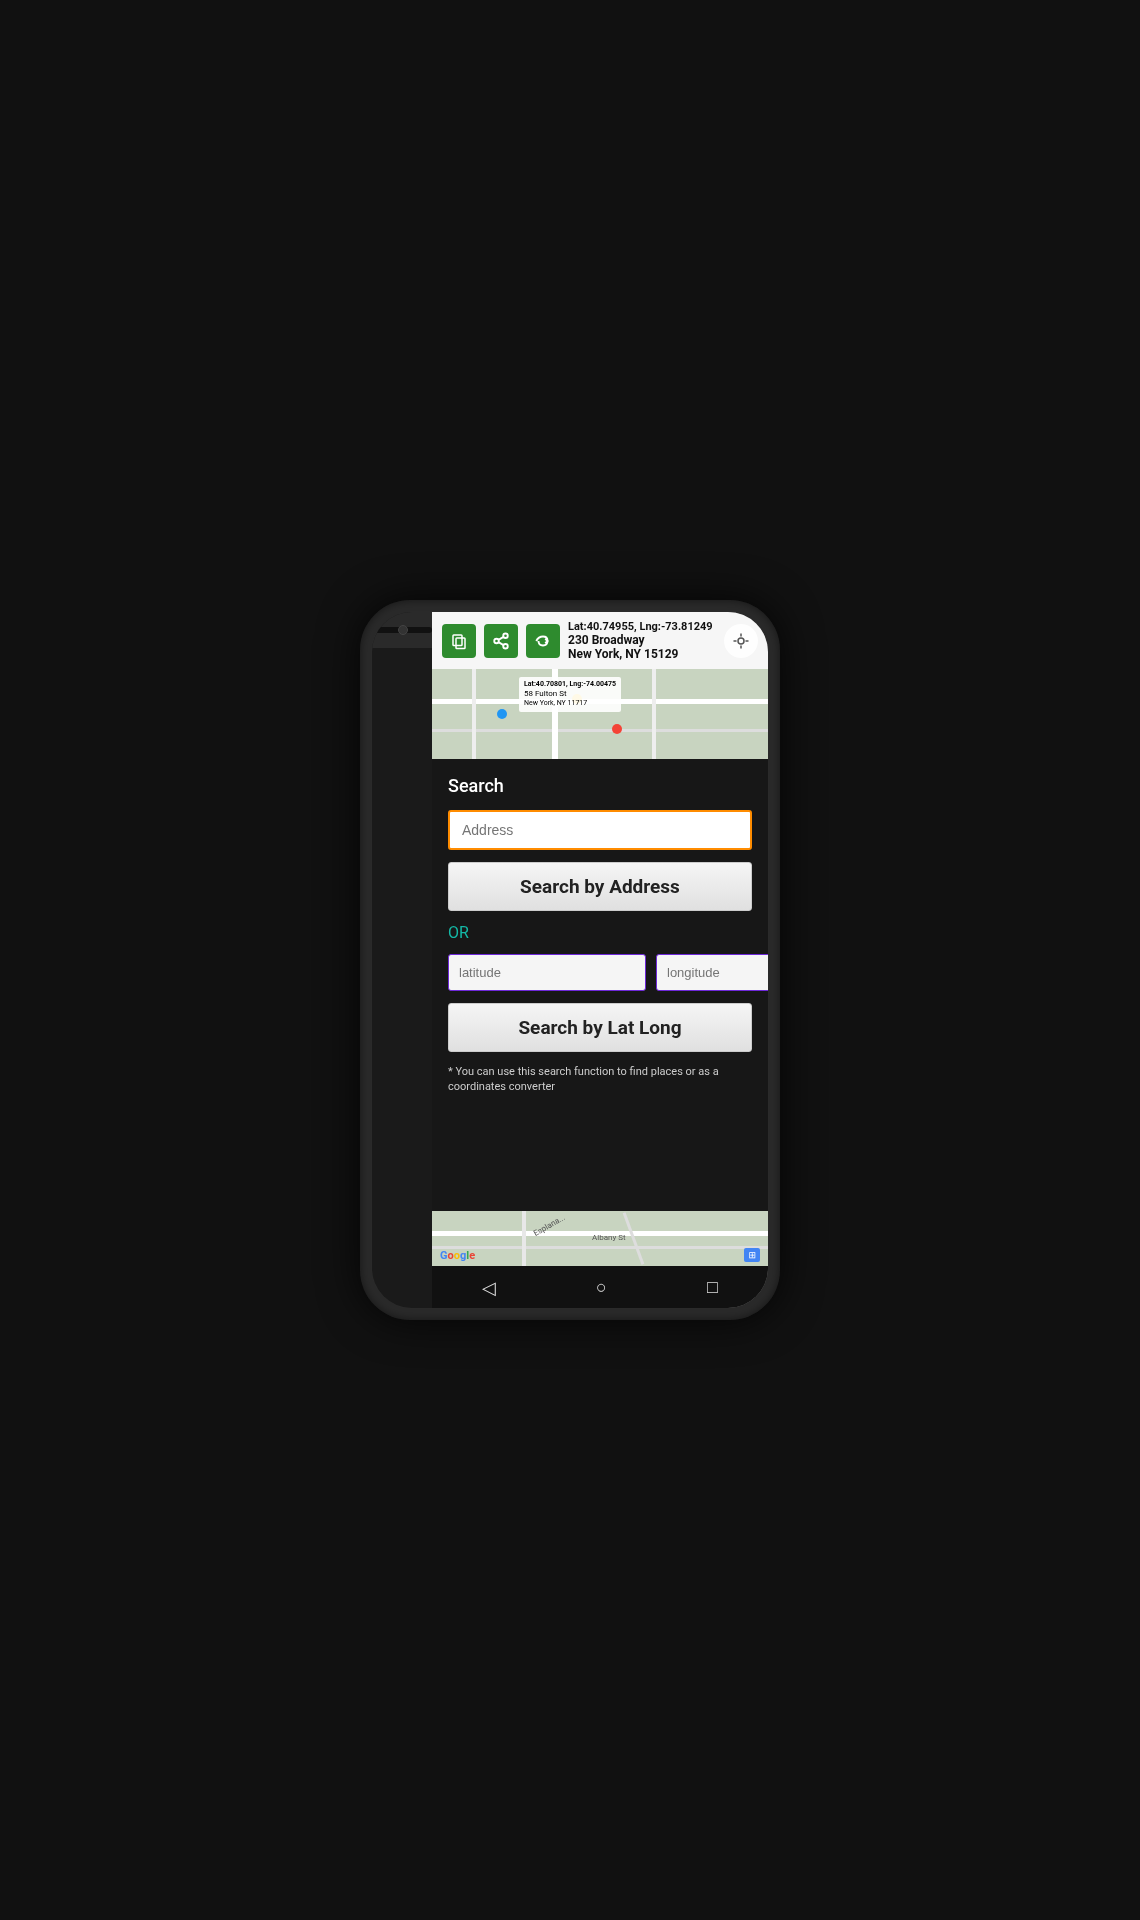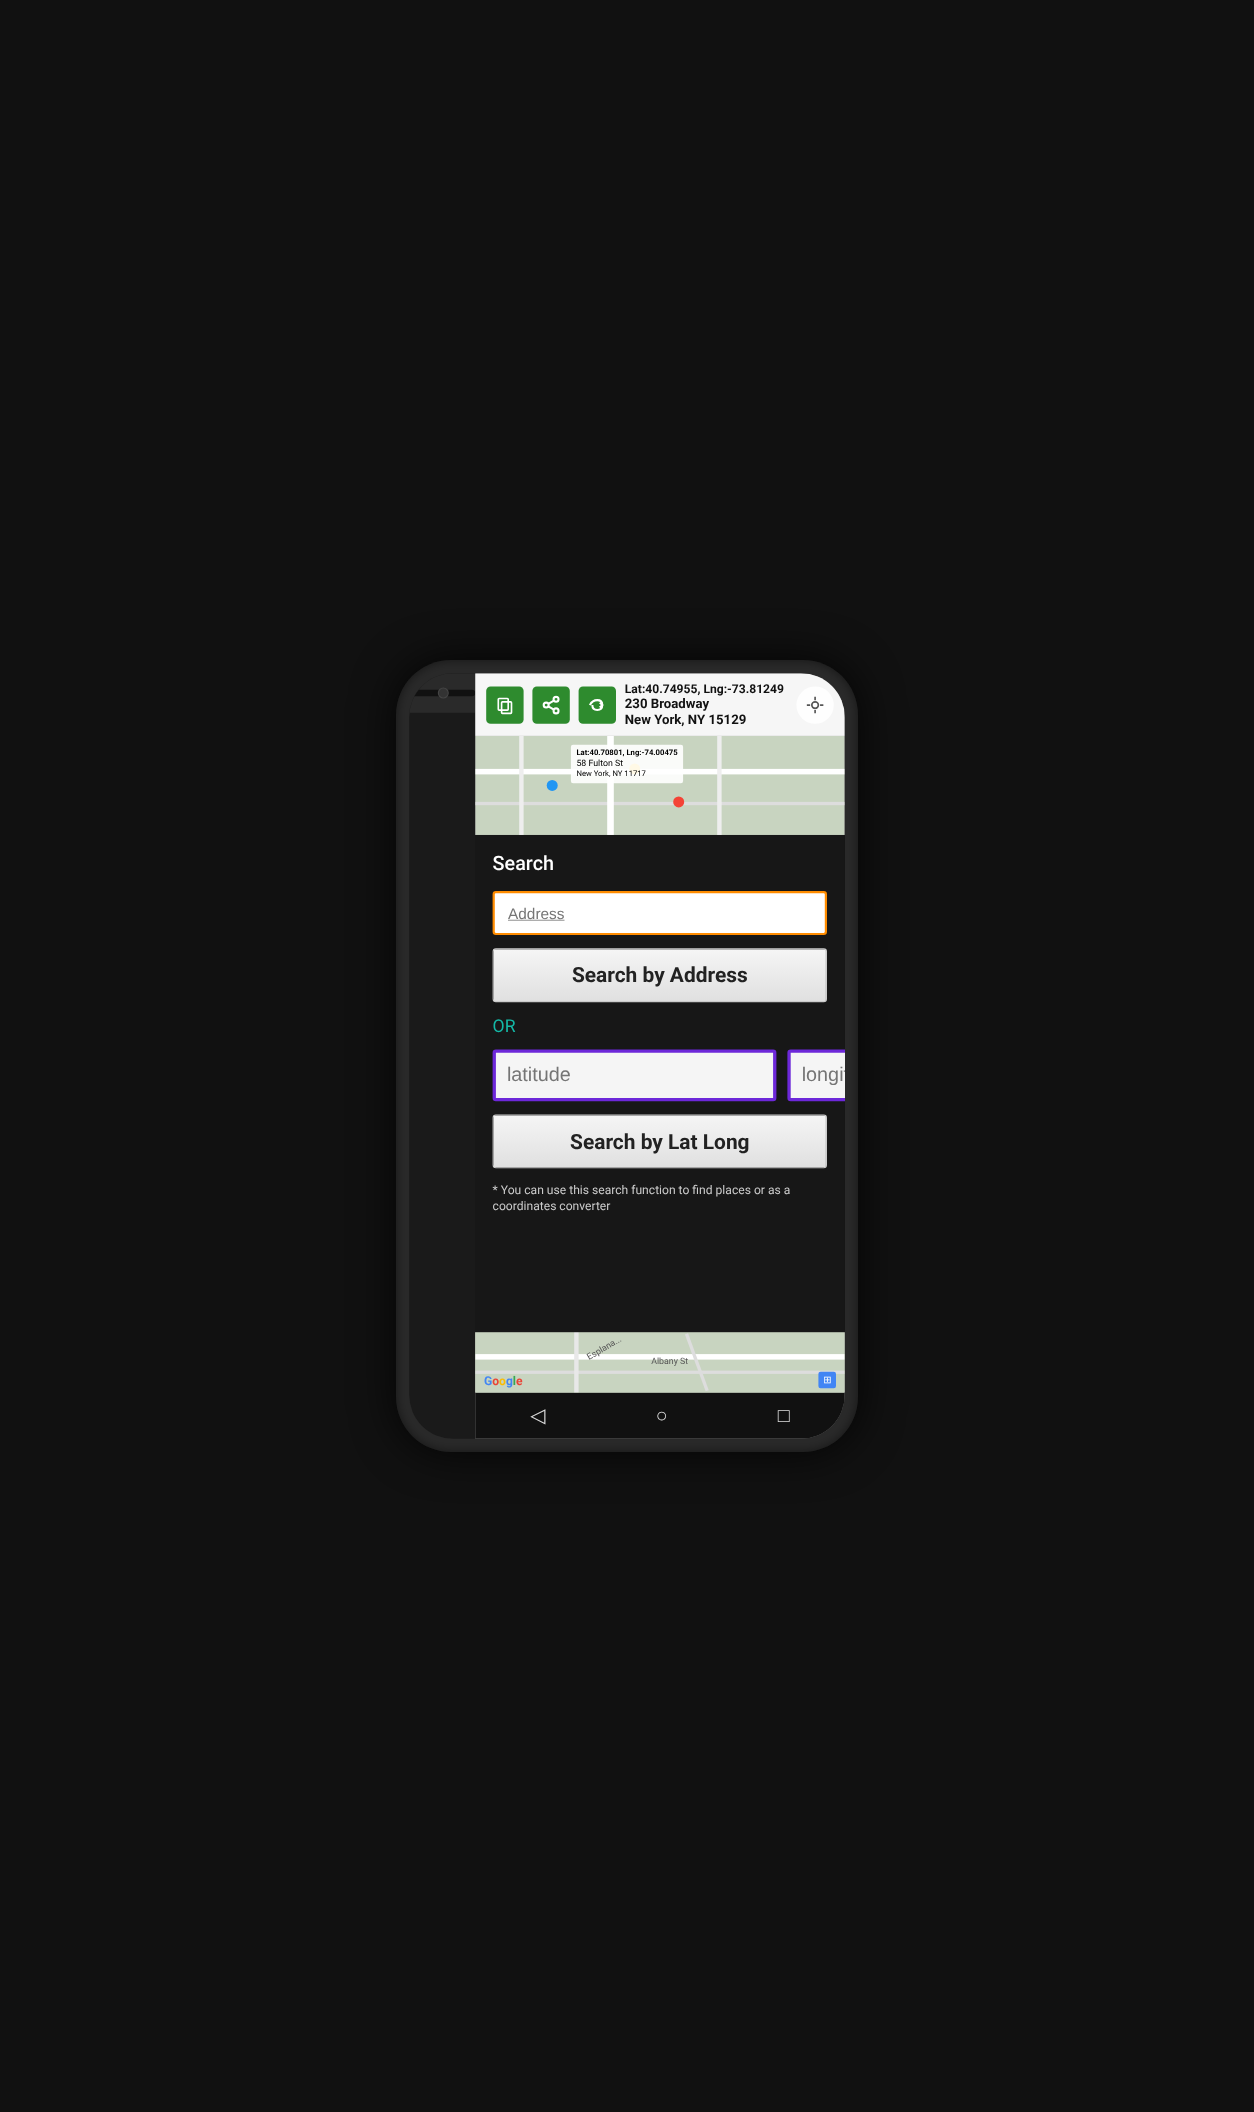--- a/index.html
+++ b/index.html
@@ -176,21 +176,20 @@
     .search-input {
       width: 100%;
       padding: 10px 12px;
       border: 2px solid #ff8c00;
       border-radius: 3px;
       background: #fff;
       font-size: 14px;
       color: #999;
       outline: none;
       margin-bottom: 12px;
-      text-decoration: underline;
     }
 
     .search-btn {
       width: 100%;
       padding: 12px;
       background: linear-gradient(to bottom, #f5f5f5, #e0e0e0);
       border: 1px solid #ccc;
       border-radius: 3px;
       font-size: 19px;
       font-weight: bold;
@@ -208,24 +207,24 @@
 
     .lat-lng-row {
       display: flex;
       gap: 10px;
       margin-bottom: 12px;
     }
 
     .lat-lng-input {
       flex: 1;
       padding: 10px 10px;
-      border: 3px solid #6d28d9;
+      border: 1px solid #6d28d9;
       border-radius: 3px;
       background: #f5f5f5;
-      font-size: 18px;
+      font-size: 13px;
       color: #999;
       outline: none;
     }
 
     .hint-text {
       color: #ccc;
       font-size: 11px;
       line-height: 1.4;
       margin-top: 10px;
     }

